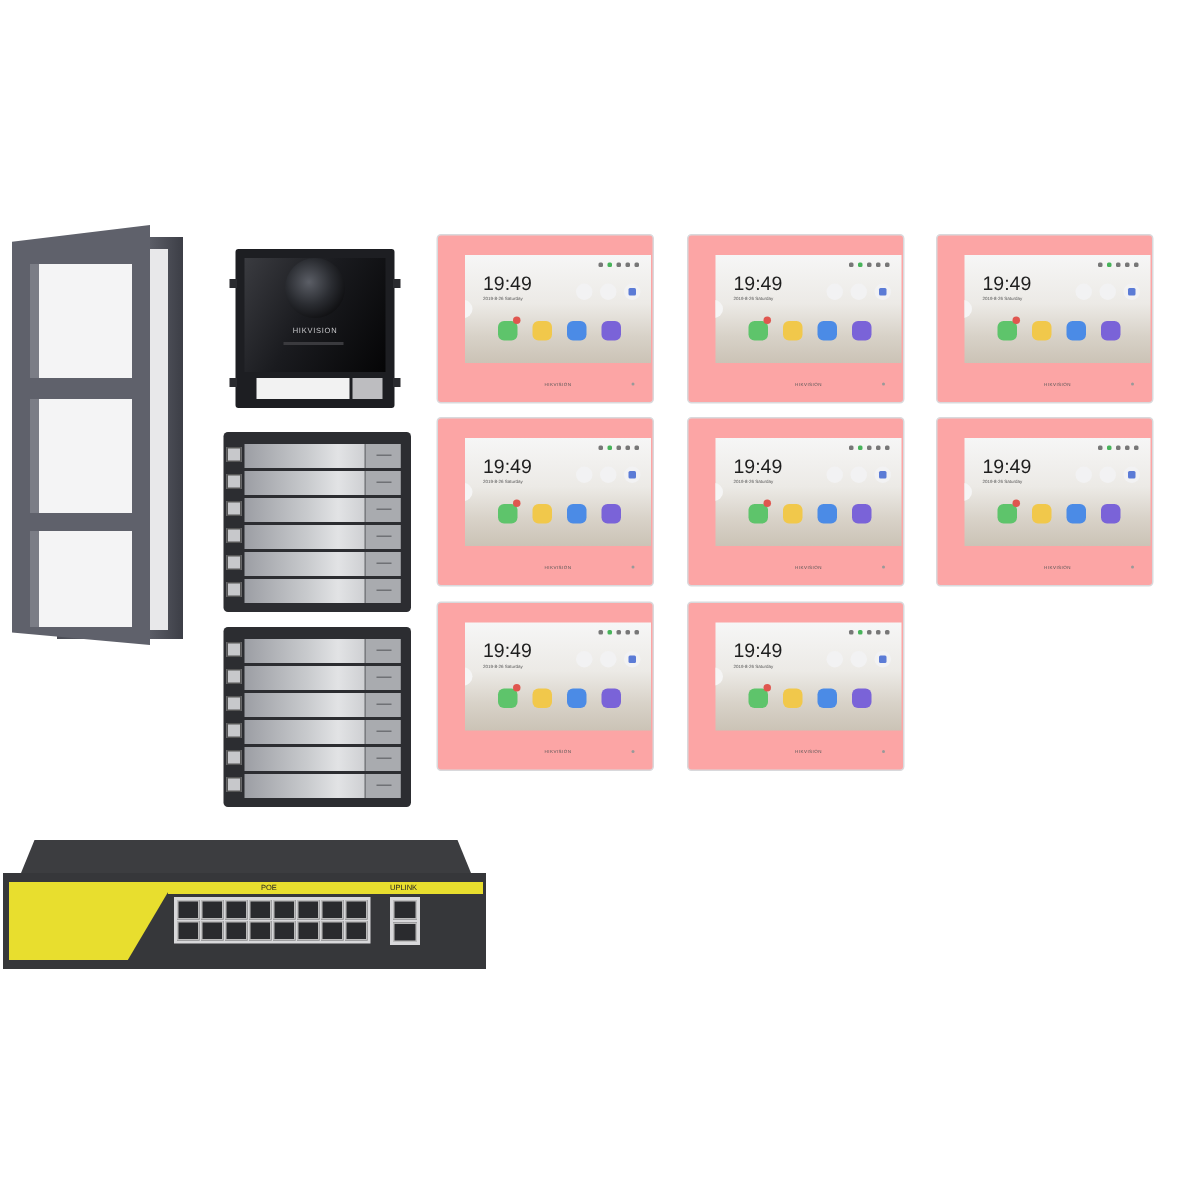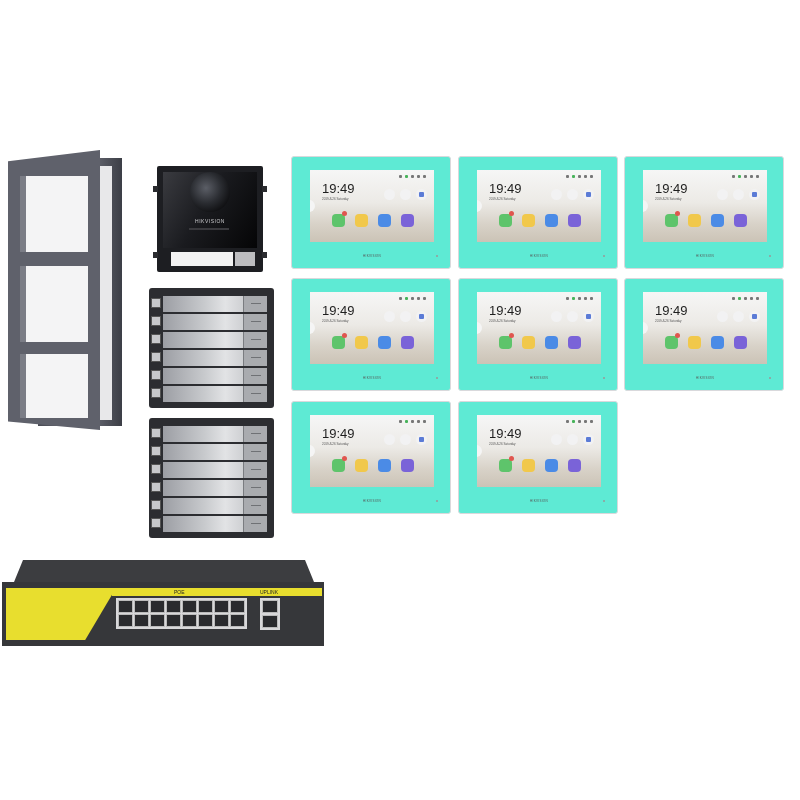--- a/index.html
+++ b/index.html
@@ -36,21 +36,21 @@
     
     .nameplate-module { position: absolute; width: 125px; height: 120px; background: #2c2d31; border-radius: 3px; }
     .nameplate-module .row { position: absolute; left: 14px; width: 104px; height: 16px;
       background: linear-gradient(90deg, #9c9ea4 0%, #c8cacd 40%, #e2e3e5 60%, #b4b6ba 100%); }
     .nameplate-module .row .key { position: absolute; right: 0; top: 0; width: 24px; height: 16px;
       background: #a9abaf; border-left: 1px solid #7a7c80; }
     .nameplate-module .row .key::after { content: ""; position: absolute; left: 7px; top: 7px; width: 10px; height: 1px; background: #6f7175; }
     .nameplate-module .conn { position: absolute; left: 2px; width: 10px; height: 10px; background: #c7c8cb; border: 1px solid #555; }
 
     
-    .monitor { position: absolute; width: 160px; height: 113px; background: #5eead4;
+    .monitor { position: absolute; width: 145px; height: 113px; background: #fca5a5;
       border: 1px solid #d9d9dc; border-radius: 3px; }
     .monitor .screen { position: absolute; left: 18px; top: 13px; width: 124px; height: 72px;
       background: linear-gradient(180deg, #f6f6f6 0%, #eceae6 45%, #d8d2c8 75%, #cbc3b6 100%); overflow: hidden; }
     .monitor .time { position: absolute; left: 12px; top: 11px; font-size: 13px; color: #1e1e1e; }
     .monitor .date { position: absolute; left: 12px; top: 27px; font-size: 3px; color: #555; }
     .monitor .status { position: absolute; right: 8px; top: 5px; display: flex; gap: 3px; }
     .monitor .status span { width: 3px; height: 3px; background: #777; border-radius: 1px; }
     .monitor .status span.on { background: #47b35a; }
     .monitor .quick { position: absolute; top: 19px; width: 11px; height: 11px; border-radius: 50%; background: #f2f2f3; }
     .monitor .quick.q1 { left: 74px; } .monitor .quick.q2 { left: 90px; } .monitor .quick.q3 { left: 106px; }

